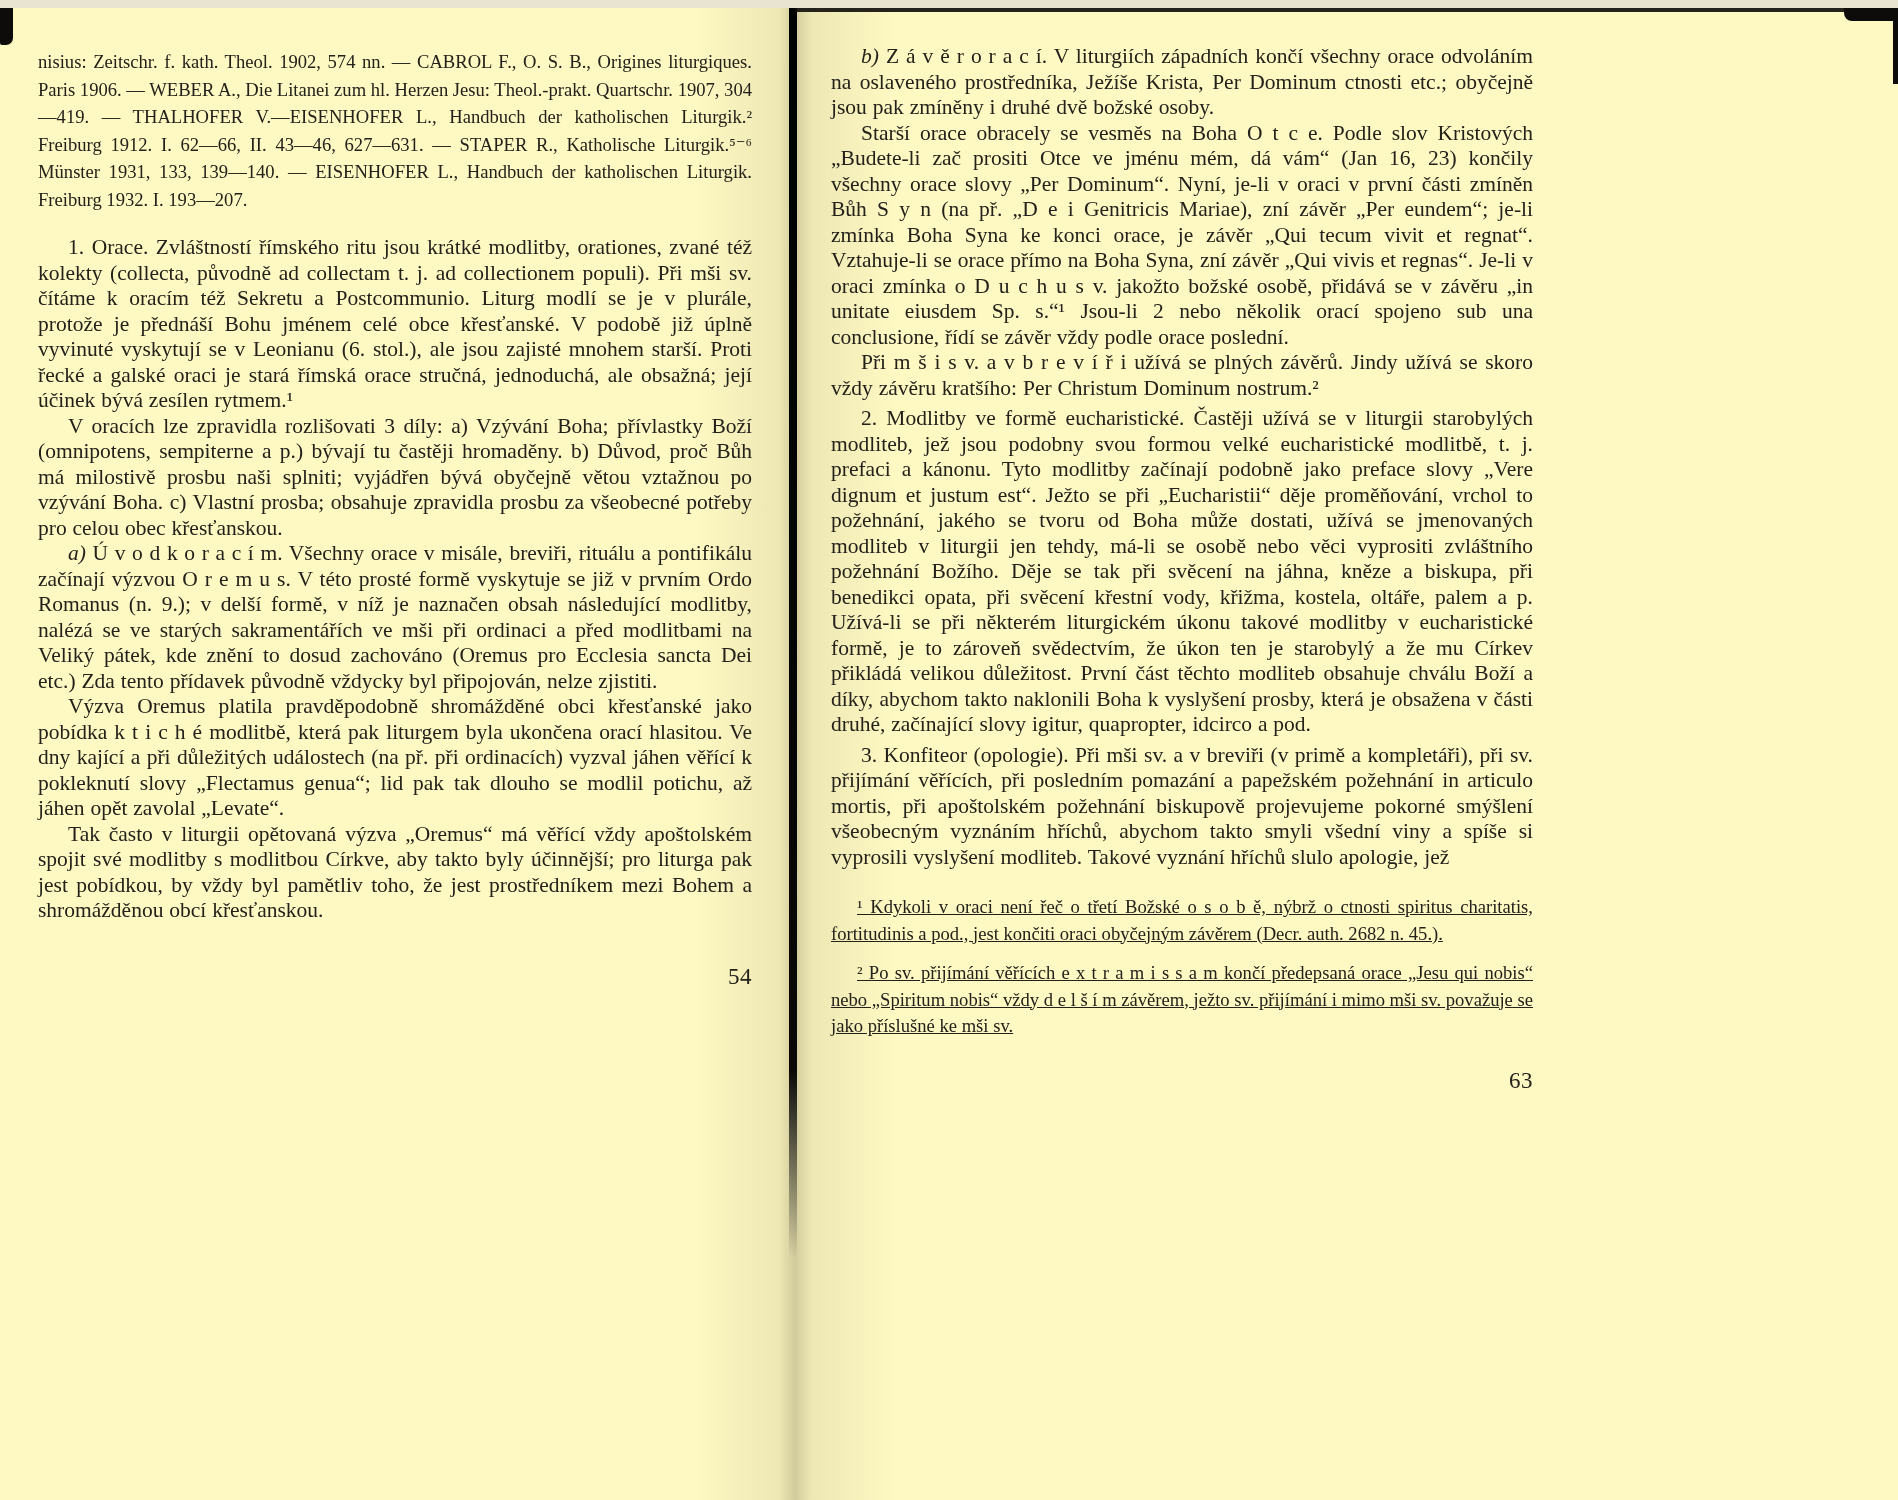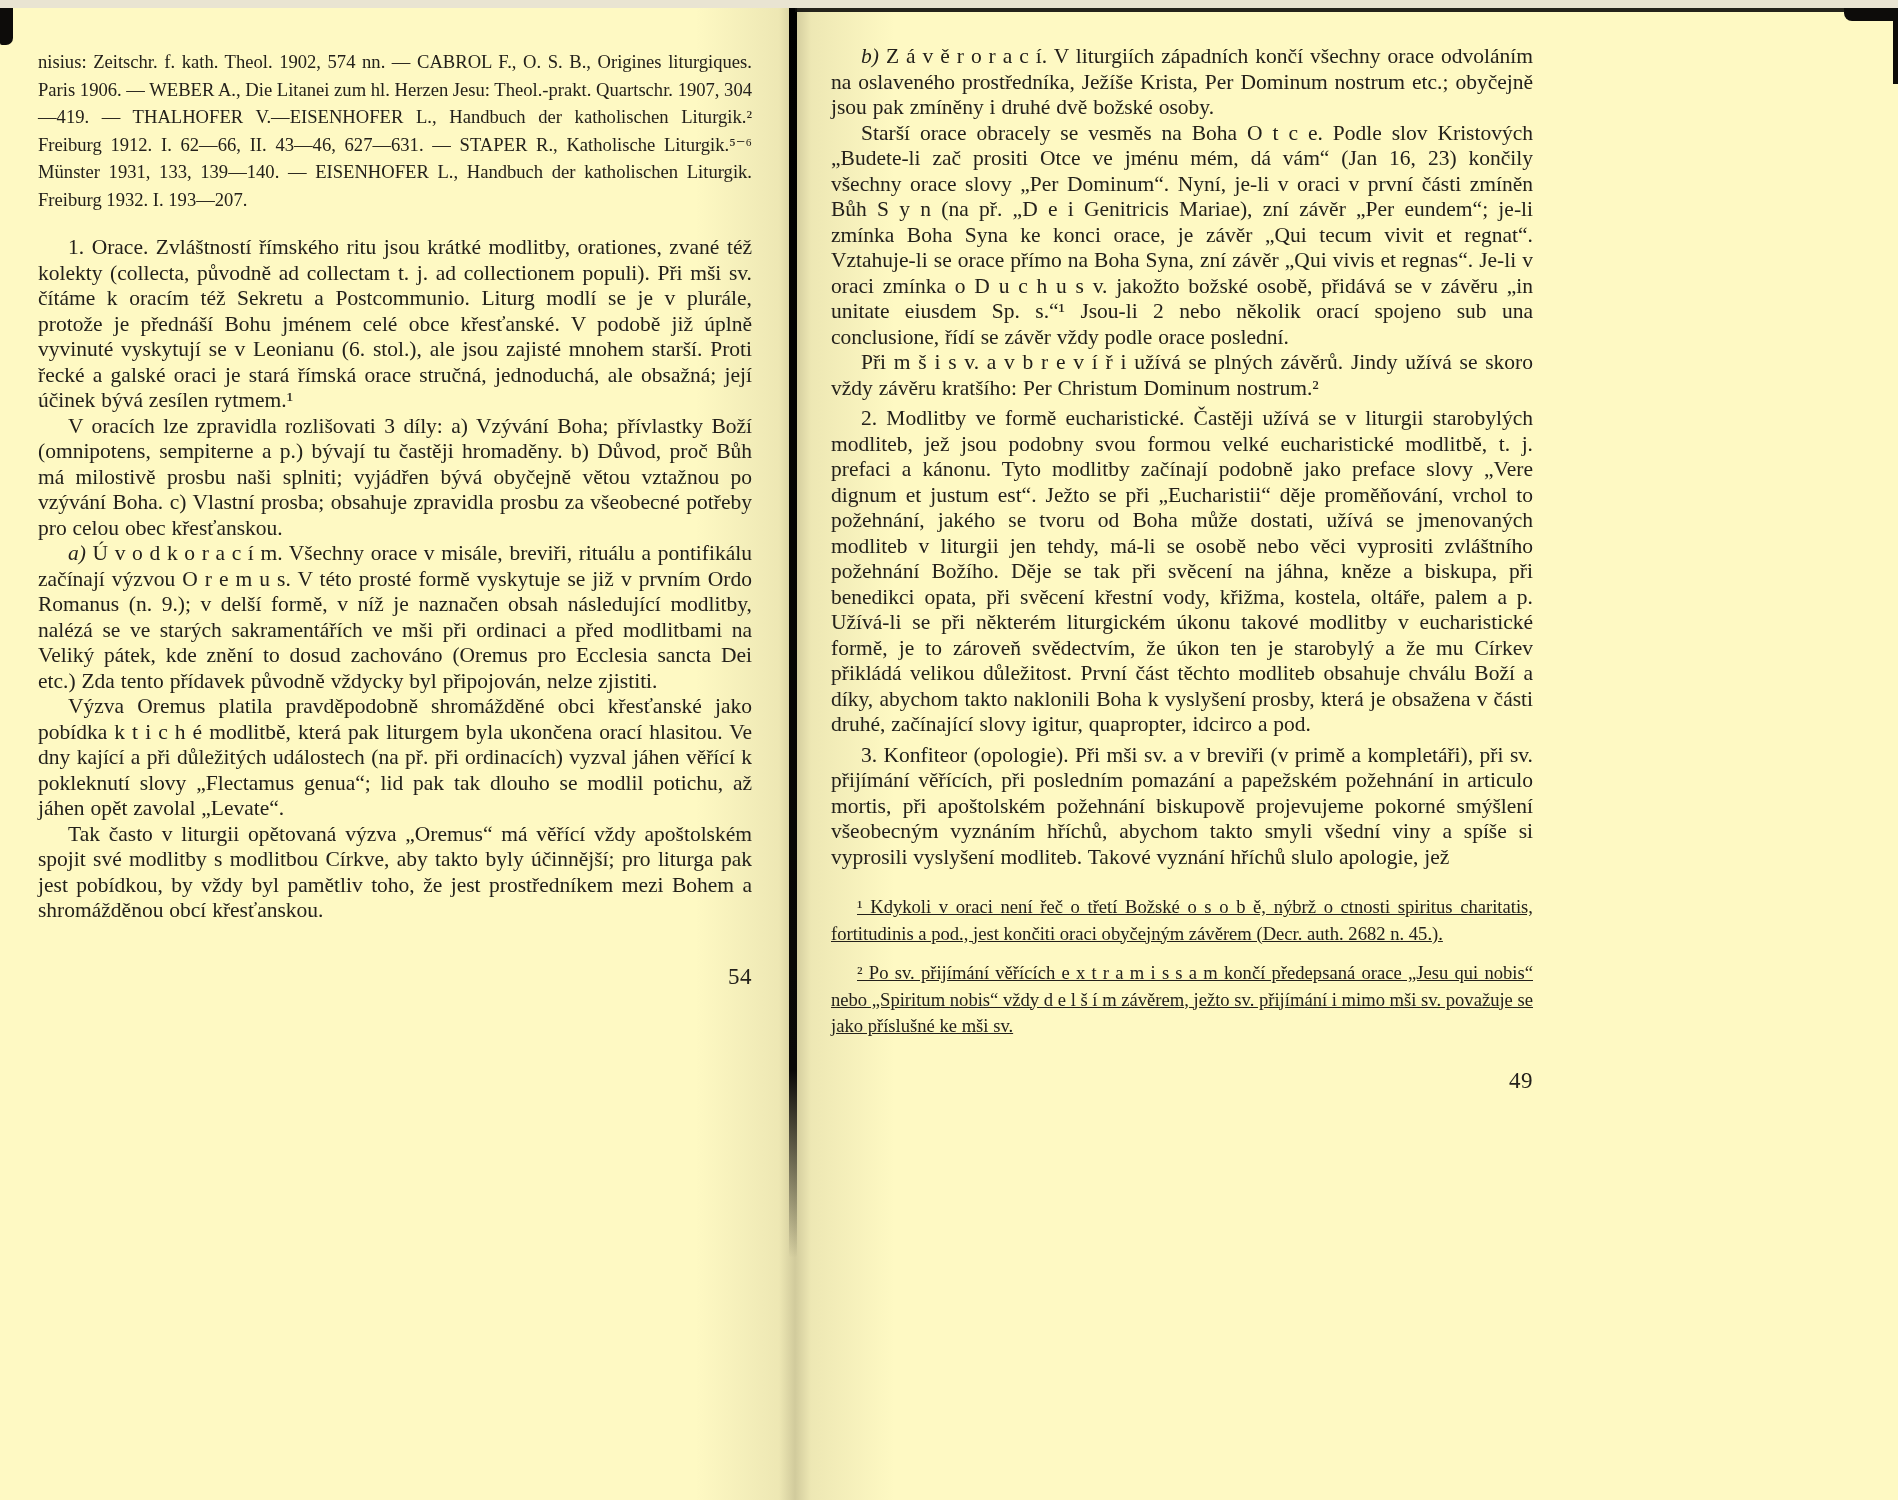--- a/index.html
+++ b/index.html
@@ -94,28 +94,28 @@
       <p class="para"><b></b><i></i><span>Výzva Oremus platila pravděpodobně shromážděné obci křesťanské jako pobídka k t i c h é modlitbě, která pak liturgem byla ukončena orací hlasitou. Ve dny kající a při důležitých událostech (na př. při ordinacích) vyzval jáhen věřící k pokleknutí slovy „Flectamus genua“; lid pak tak dlouho se modlil potichu, až jáhen opět zavolal „Levate“.</span></p>
       <p class="para"><b></b><i></i><span>Tak často v liturgii opětovaná výzva „Oremus“ má věřící vždy apoštolském spojit své modlitby s modlitbou Církve, aby takto byly účinnější; pro liturga pak jest pobídkou, by vždy byl pamětliv toho, že jest prostředníkem mezi Bohem a shromážděnou obcí křesťanskou.</span></p>
     </div>
 
 
     <div class="page-num">54</div>
   </section>
 
   <section class="col col-right">
     <div class="body-text">
-      <p class="para"><b></b><i>b) </i><span>Z á v ě r  o r a c í. V liturgiích západních končí všechny orace odvoláním na oslaveného prostředníka, Ježíše Krista, Per Dominum nostrum etc.; obyčejně jsou pak zmíněny i druhé dvě božské osoby.</span></p>
+      <p class="para"><b></b><i>b) </i><span>Z á v ě r  o r a c í. V liturgiích západních končí všechny orace odvoláním na oslaveného prostředníka, Ježíše Krista, Per Dominum ctnosti etc.; obyčejně jsou pak zmíněny i druhé dvě božské osoby.</span></p>
       <p class="para"><b></b><i></i><span>Starší orace obracely se vesměs na Boha O t c e. Podle slov Kristových „Budete-li zač prositi Otce ve jménu mém, dá vám“ (Jan 16, 23) končily všechny orace slovy „Per Dominum“. Nyní, je-li v oraci v první části zmíněn Bůh S y n (na př. „D e i Genitricis Mariae), zní závěr „Per eundem“; je-li zmínka Boha Syna ke konci orace, je závěr „Qui tecum vivit et regnat“. Vztahuje-li se orace přímo na Boha Syna, zní závěr „Qui vivis et regnas“. Je-li v oraci zmínka o D u c h u  s v. jakožto božské osobě, přidává se v závěru „in unitate eiusdem Sp. s.“¹ Jsou-li 2 nebo několik orací spojeno sub una conclusione, řídí se závěr vždy podle orace poslední.</span></p>
       <p class="para"><b></b><i></i><span>Při m š i  s v.  a  v  b r e v í ř i užívá se plných závěrů. Jindy užívá se skoro vždy závěru kratšího: Per Christum Dominum nostrum.²</span></p>
       <p class="para sect"><b>2. Modlitby ve formě eucharistické. </b><i></i><span>Častěji užívá se v liturgii starobylých modliteb, jež jsou podobny svou formou velké eucharistické modlitbě, t. j. prefaci a kánonu. Tyto modlitby začínají podobně jako preface slovy „Vere dignum et justum est“. Ježto se při „Eucharistii“ děje proměňování, vrchol to požehnání, jakého se tvoru od Boha může dostati, užívá se jmenovaných modliteb v liturgii jen tehdy, má-li se osobě nebo věci vyprositi zvláštního požehnání Božího. Děje se tak při svěcení na jáhna, kněze a biskupa, při benedikci opata, při svěcení křestní vody, křižma, kostela, oltáře, palem a p. Užívá-li se při některém liturgickém úkonu takové modlitby v eucharistické formě, je to zároveň svědectvím, že úkon ten je starobylý a že mu Církev přikládá velikou důležitost. První část těchto modliteb obsahuje chválu Boží a díky, abychom takto naklonili Boha k vyslyšení prosby, která je obsažena v části druhé, začínající slovy igitur, quapropter, idcirco a pod.</span></p>
       <p class="para sect"><b>3. Konfiteor </b><i></i><span>(opologie). Při mši sv. a v breviři (v primě a kompletáři), při sv. přijímání věřících, při posledním pomazání a papežském požehnání in articulo mortis, při apoštolském požehnání biskupově projevujeme pokorné smýšlení všeobecným vyznáním hříchů, abychom takto smyli všední viny a spíše si vyprosili vyslyšení modliteb. Takové vyznání hříchů slulo apologie, jež</span></p>
     </div>
 
     <div class="footnotes">
       <p class="footnote">¹ Kdykoli v oraci není řeč o třetí Božské o s o b ě, nýbrž o ctnosti spiritus charitatis, fortitudinis a pod., jest končiti oraci obyčejným závěrem (Decr. auth. 2682 n. 45.).</p>
       <p class="footnote">² Po sv. přijímání věřících e x t r a  m i s s a m končí předepsaná orace „Jesu qui nobis“ nebo „Spiritum nobis“ vždy d e l š í m závěrem, ježto sv. přijímání i mimo mši sv. považuje se jako příslušné ke mši sv.</p>
     </div>
 
-    <div class="page-num">49</div>
+    <div class="page-num">63</div>
   </section>
 
 </div>
 
 </body></html>

